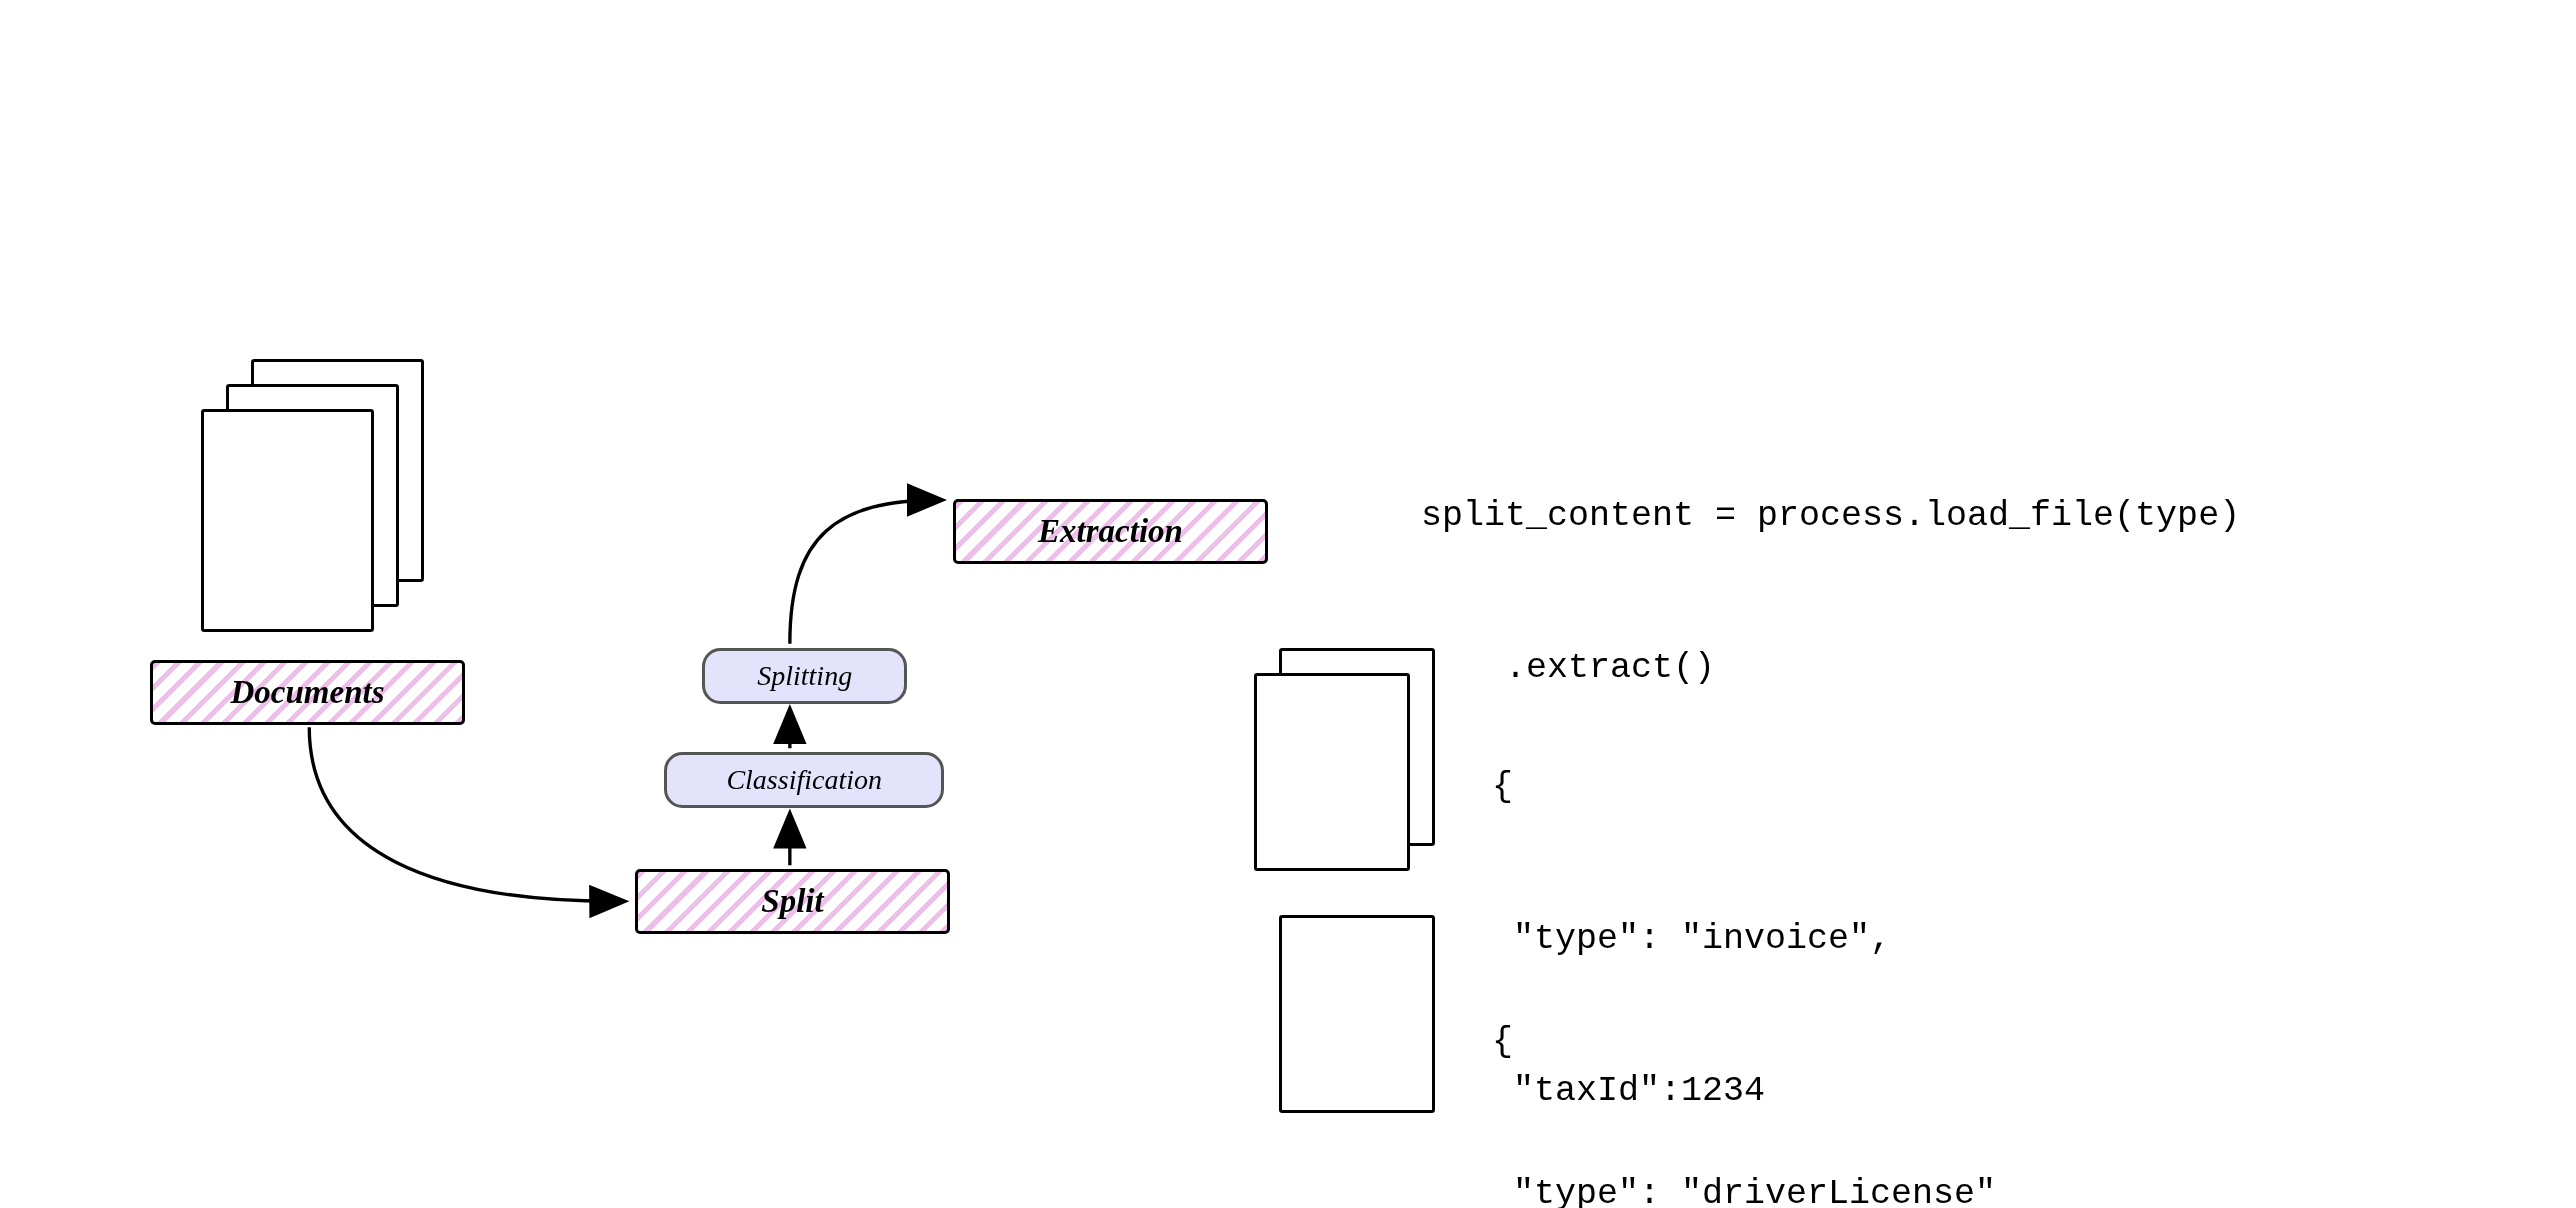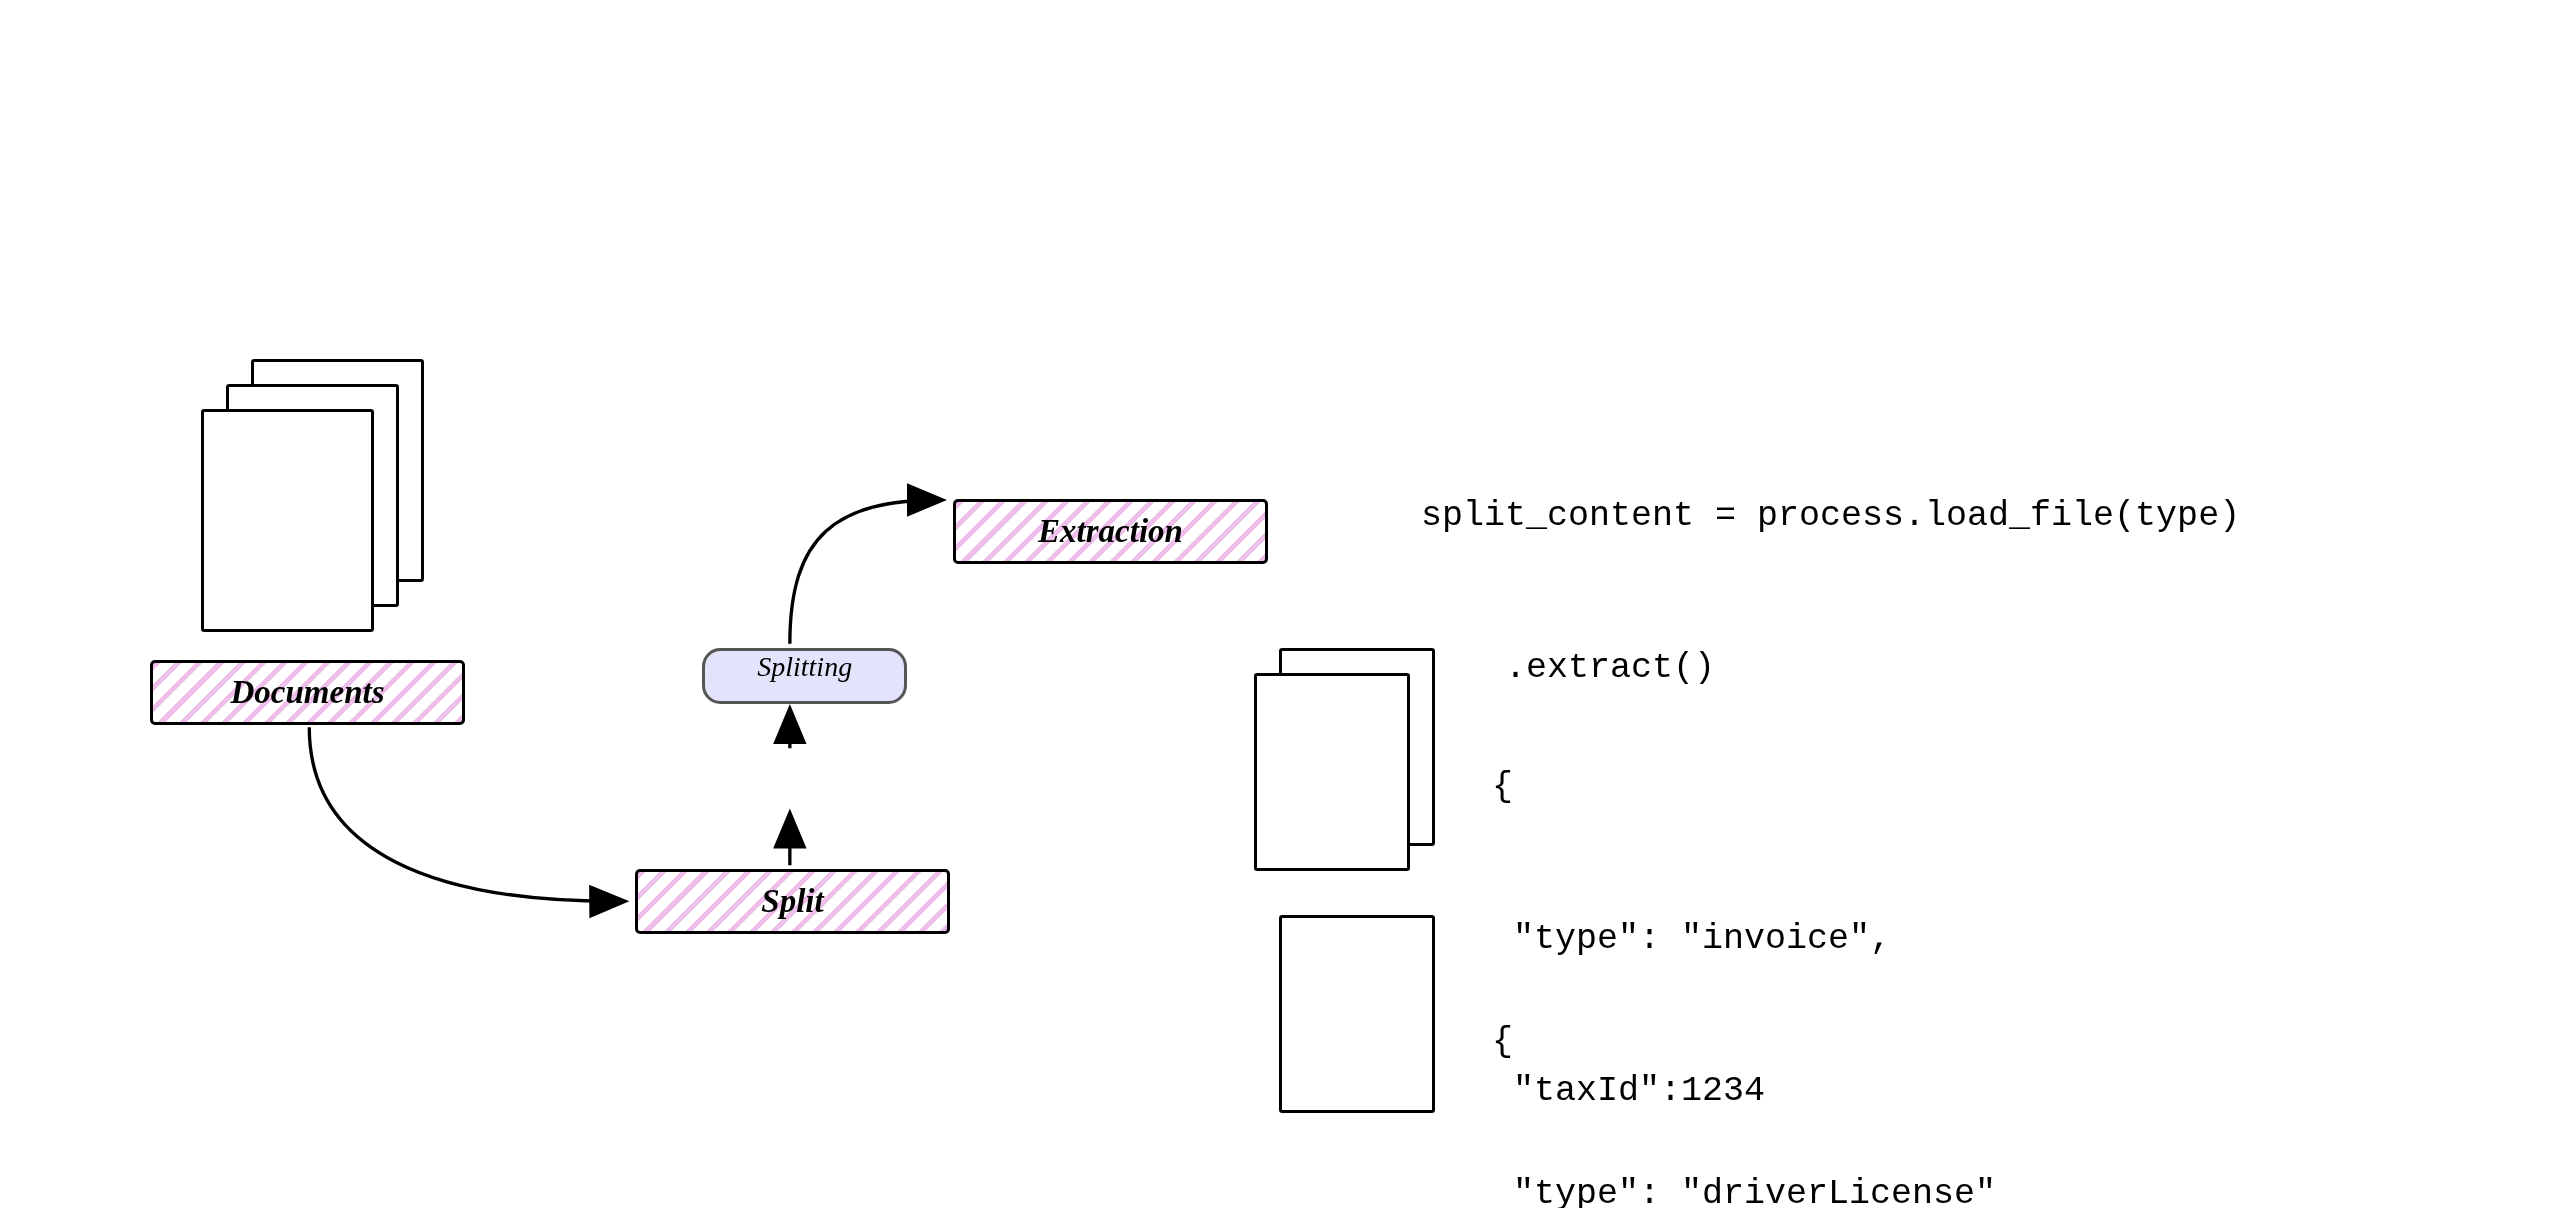--- a/index.html
+++ b/index.html
@@ -52,20 +52,21 @@
     font-style: italic;
   }
   
   .purple-node {
     position: absolute;
     border: 3.3px solid #555;
     border-radius: 18.4px;
     background: #e3e3fb;
     text-align: center;
     display: flex;
+    align-items: center;
     justify-content: center;
     font-family: "Comic Sans MS", "Segoe Script", cursive;
     font-style: italic;
     padding: 0 11.7px;
   }
   
   .code-block {
     position: absolute;
     font-family: "Menlo", "Consolas", "Courier New", monospace;
     font-size: 35px;
@@ -93,20 +94,23 @@
   </div>
 
   <div class="hatched-box" style="left:150px; top:660px; width:309px; height:59px; font-size:33px;align-items:center;">
     <span>Documents</span>
   </div>
 
   <div class="hatched-box" style="left:635px; top:869px; width:309px; height:59px; font-size:33px;">
     <span>Split</span>
   </div>
 
+  <div class="purple-node" style="left:664px; top:752px; width:251px; height:50px; font-size:28px;">
+    <span>Classification</span>
+  </div>
 
   <div class="purple-node" style="left:702px; top:648px; width:176px; height:50px; font-size:28px;">
     <span>Splitting</span>
   </div>
 
   <div class="hatched-box" style="left:953px; top:468px; width:309px; height:59px; font-size:33px;margin-top:31px;">
     <span>Extraction</span>
   </div>
 
   <div class="code-block" style="left:1421px; top:389px;">

